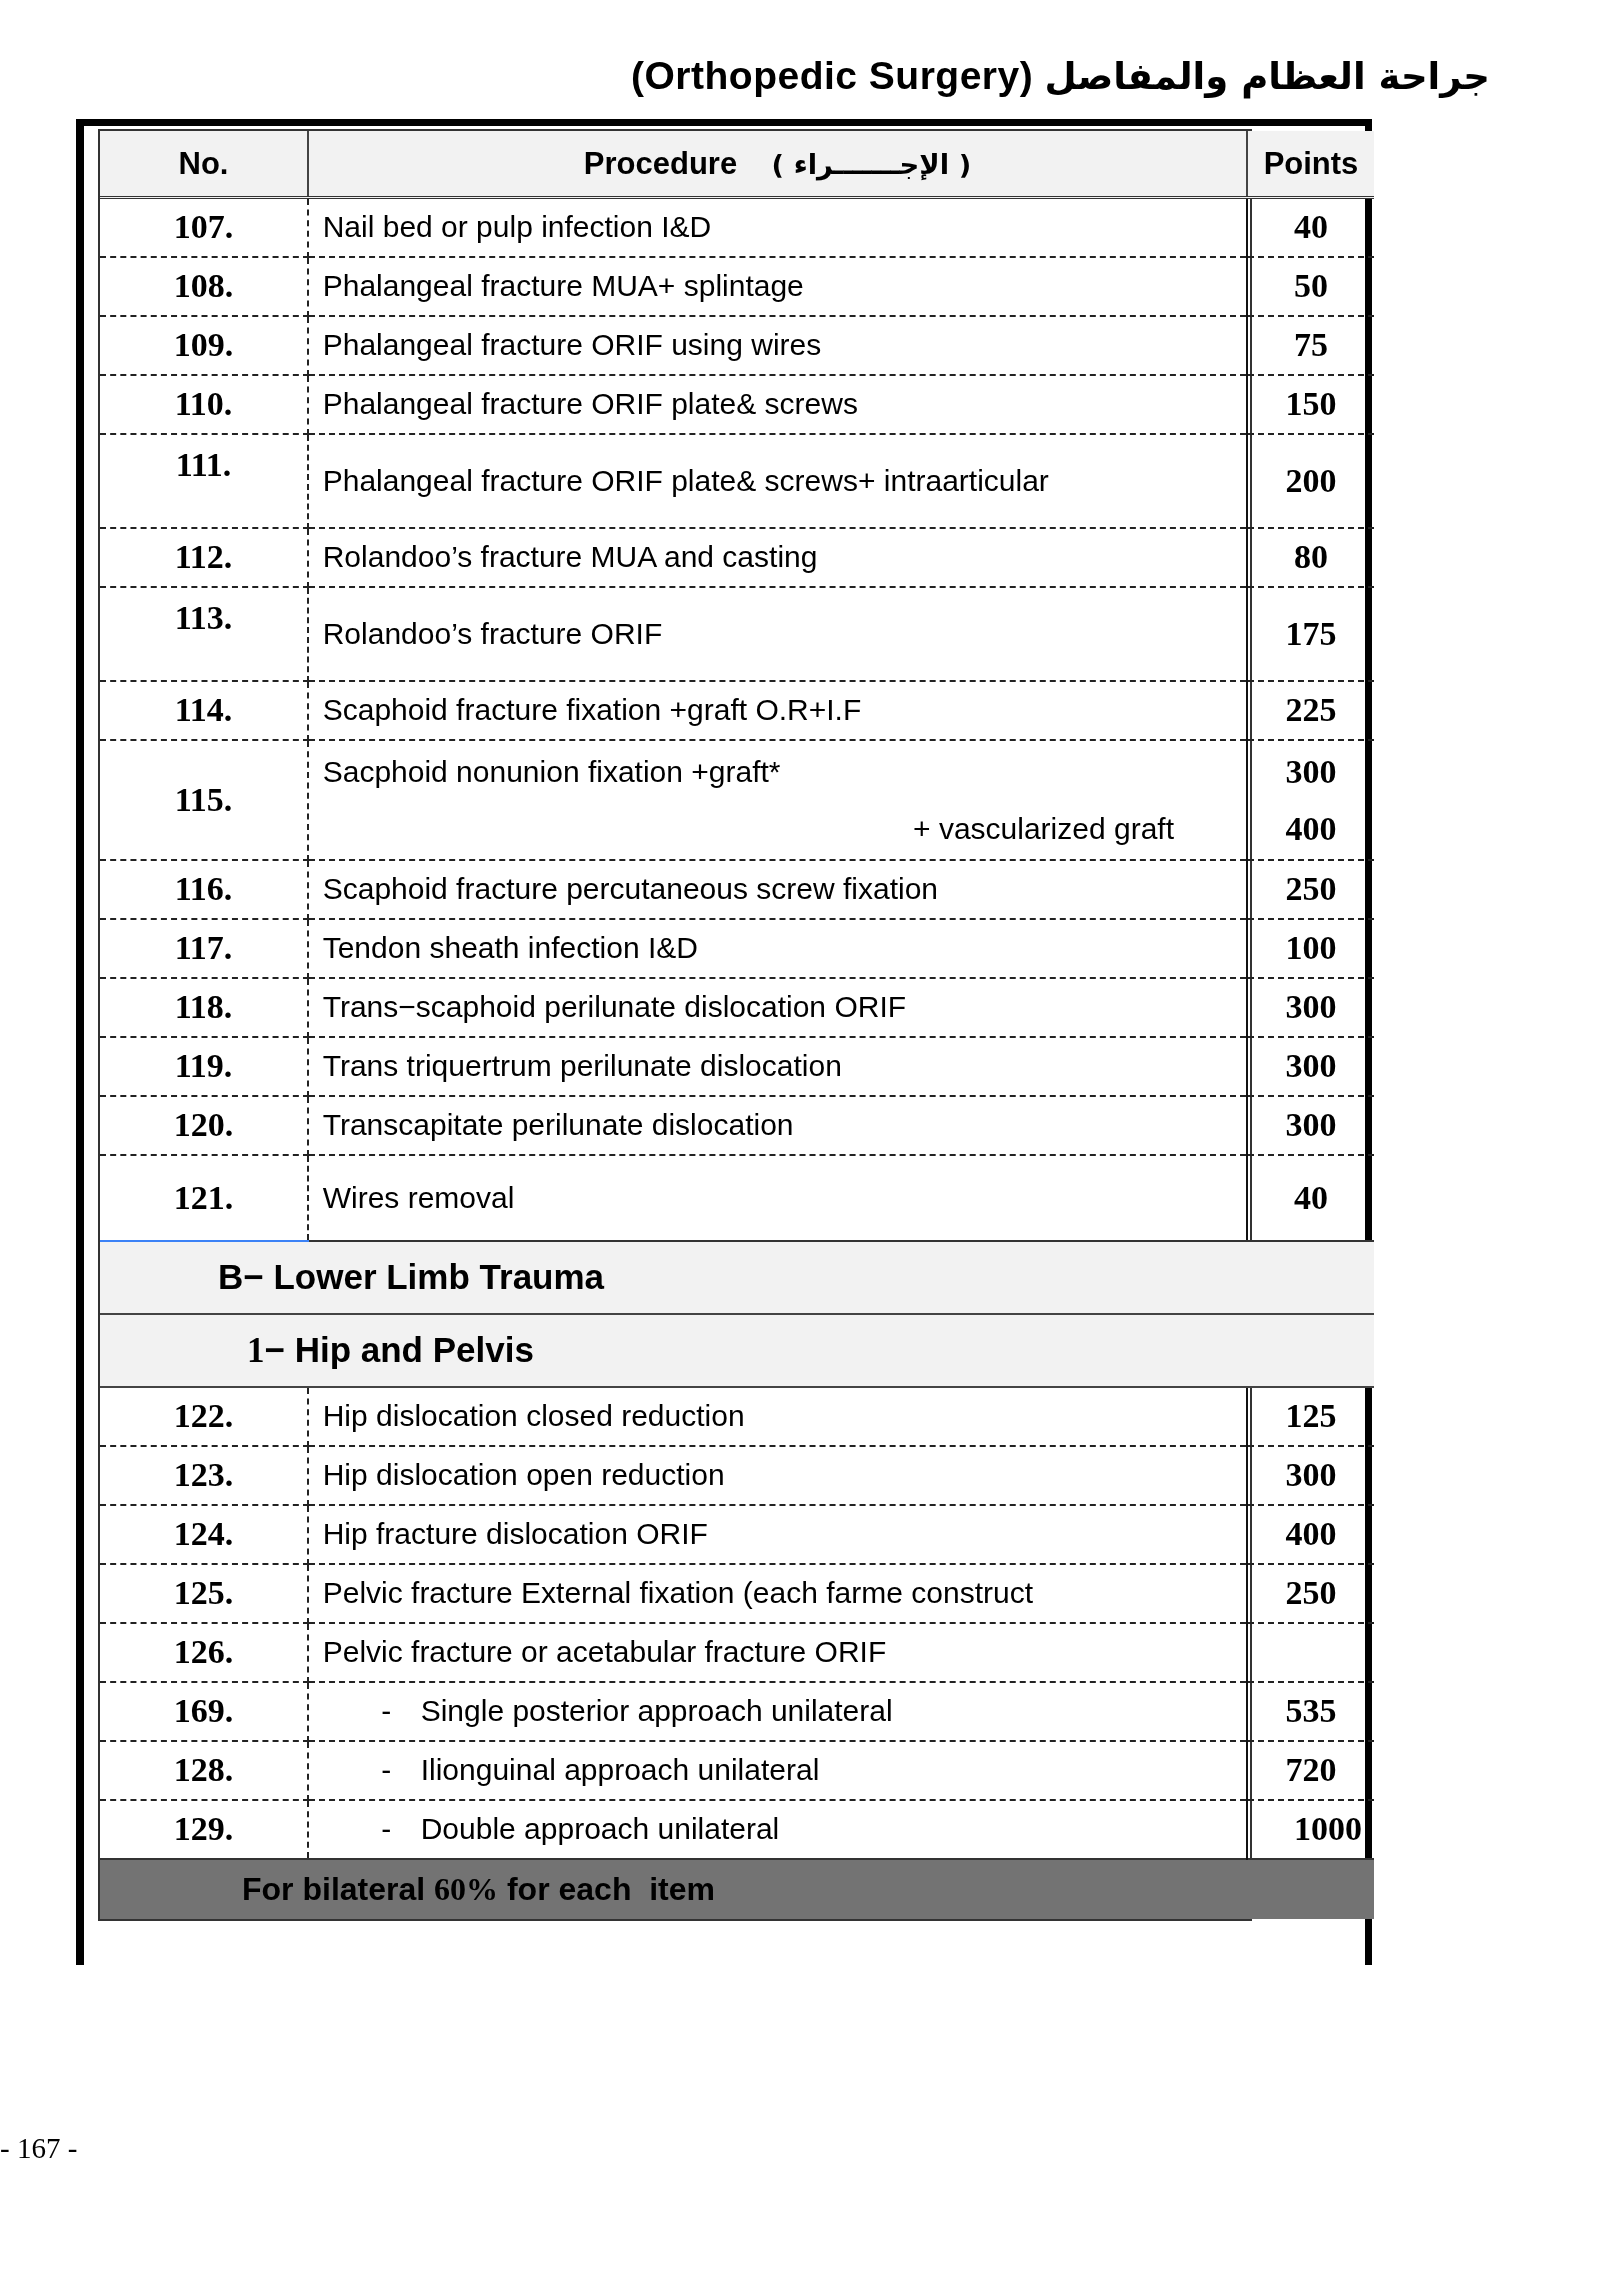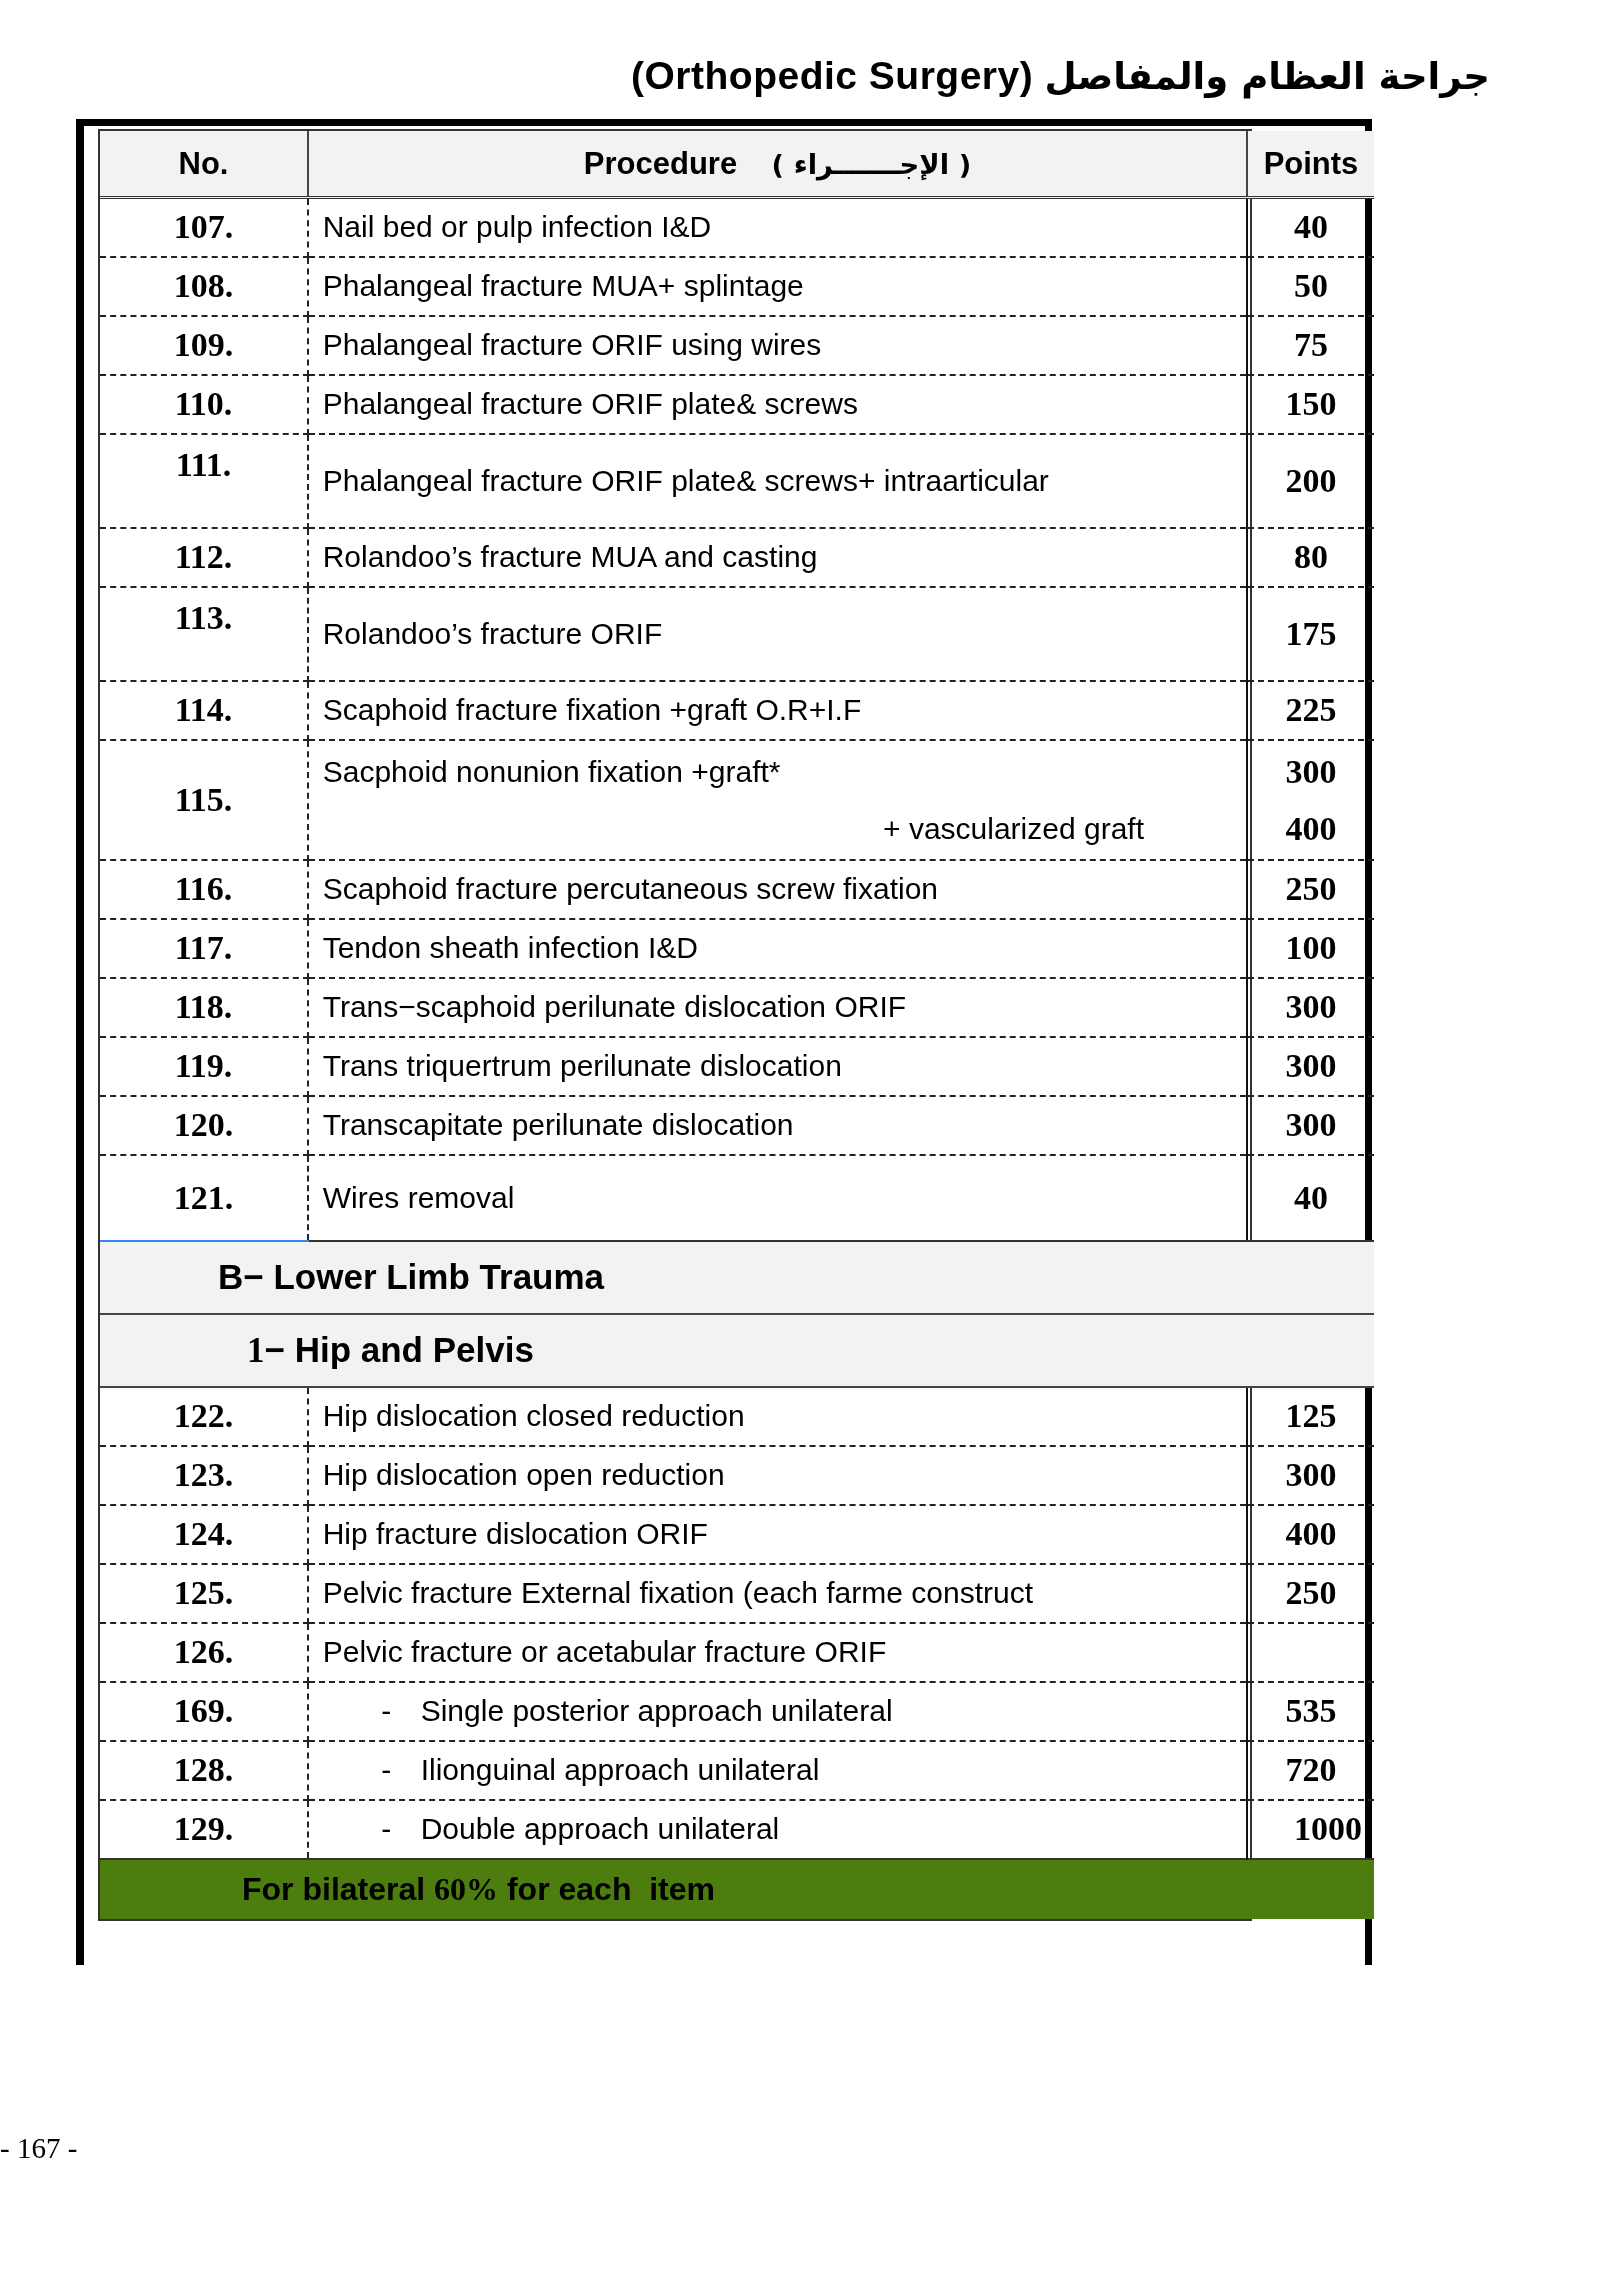--- a/index.html
+++ b/index.html
@@ -17,27 +17,27 @@
   td { border-bottom: 2px dashed #222; vertical-align: middle; padding: 0; }
   td.no { text-align: center; font-family: "Liberation Serif", serif; font-weight: bold; font-size: 34px; border-right: 2px dashed #222; }
   td.no.top { vertical-align: top; padding-top: 11.8px; }
   td.proc { font-size: 30px; padding-left: 13.7px; border-right: 2.9px solid #111; }
   td.pts { text-align: center; font-family: "Liberation Serif", serif; font-weight: bold; font-size: 34px; }
   tr.r { height: 59px; }
   tr.tall { height: 94px; }
   tr.r121 { height: 86px; }
   tr.r115 { height: 120px; }
   .sub { display: block; line-height: 57px; }
-  .sub.right { text-align: right; padding-right: 102px; }
+  .sub.right { text-align: right; padding-right: 72px; }
   .dash { display: inline-block; width: 69px; text-align: center; margin-left: 29px; }
   tr.section td { background: #f2f2f2; border-bottom: 2px solid #444; font-weight: bold; font-size: 35px; height: 71px; }
   tr.section td.sec-b { padding-left: 118px; }
   tr.section td.sec-1 { padding-left: 147px; }
   .num-serif { font-family: "Liberation Serif", serif; }
-  tr.footer td { background: #4d7c0f; font-weight: bold; font-size: 32px; padding-left: 142px; height: 59px; border-top: 2.9px solid #333; border-bottom: none; }
+  tr.footer td { background: #737373; font-weight: bold; font-size: 32px; padding-left: 142px; height: 59px; border-top: 2.9px solid #333; border-bottom: none; }
   .page-num { position: absolute; top: 2132px; left: 0; width: 1490px; text-align: left; font-family: "Liberation Serif", serif; font-size: 29px; }
 </style>
 </head>
 <body>
 
 <div class="title">
   <span>(Orthopedic Surgery)</span>
   <span class="ar">جراحة العظام والمفاصل</span>
 </div>
 

